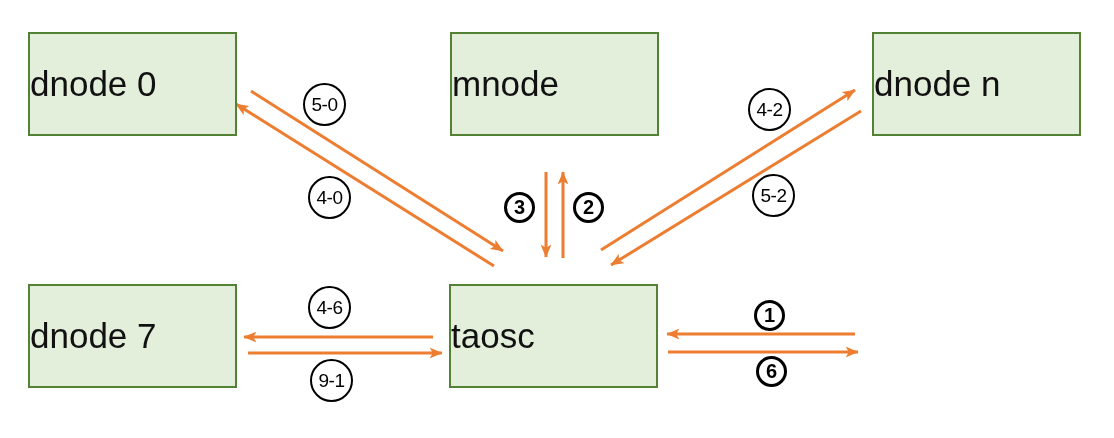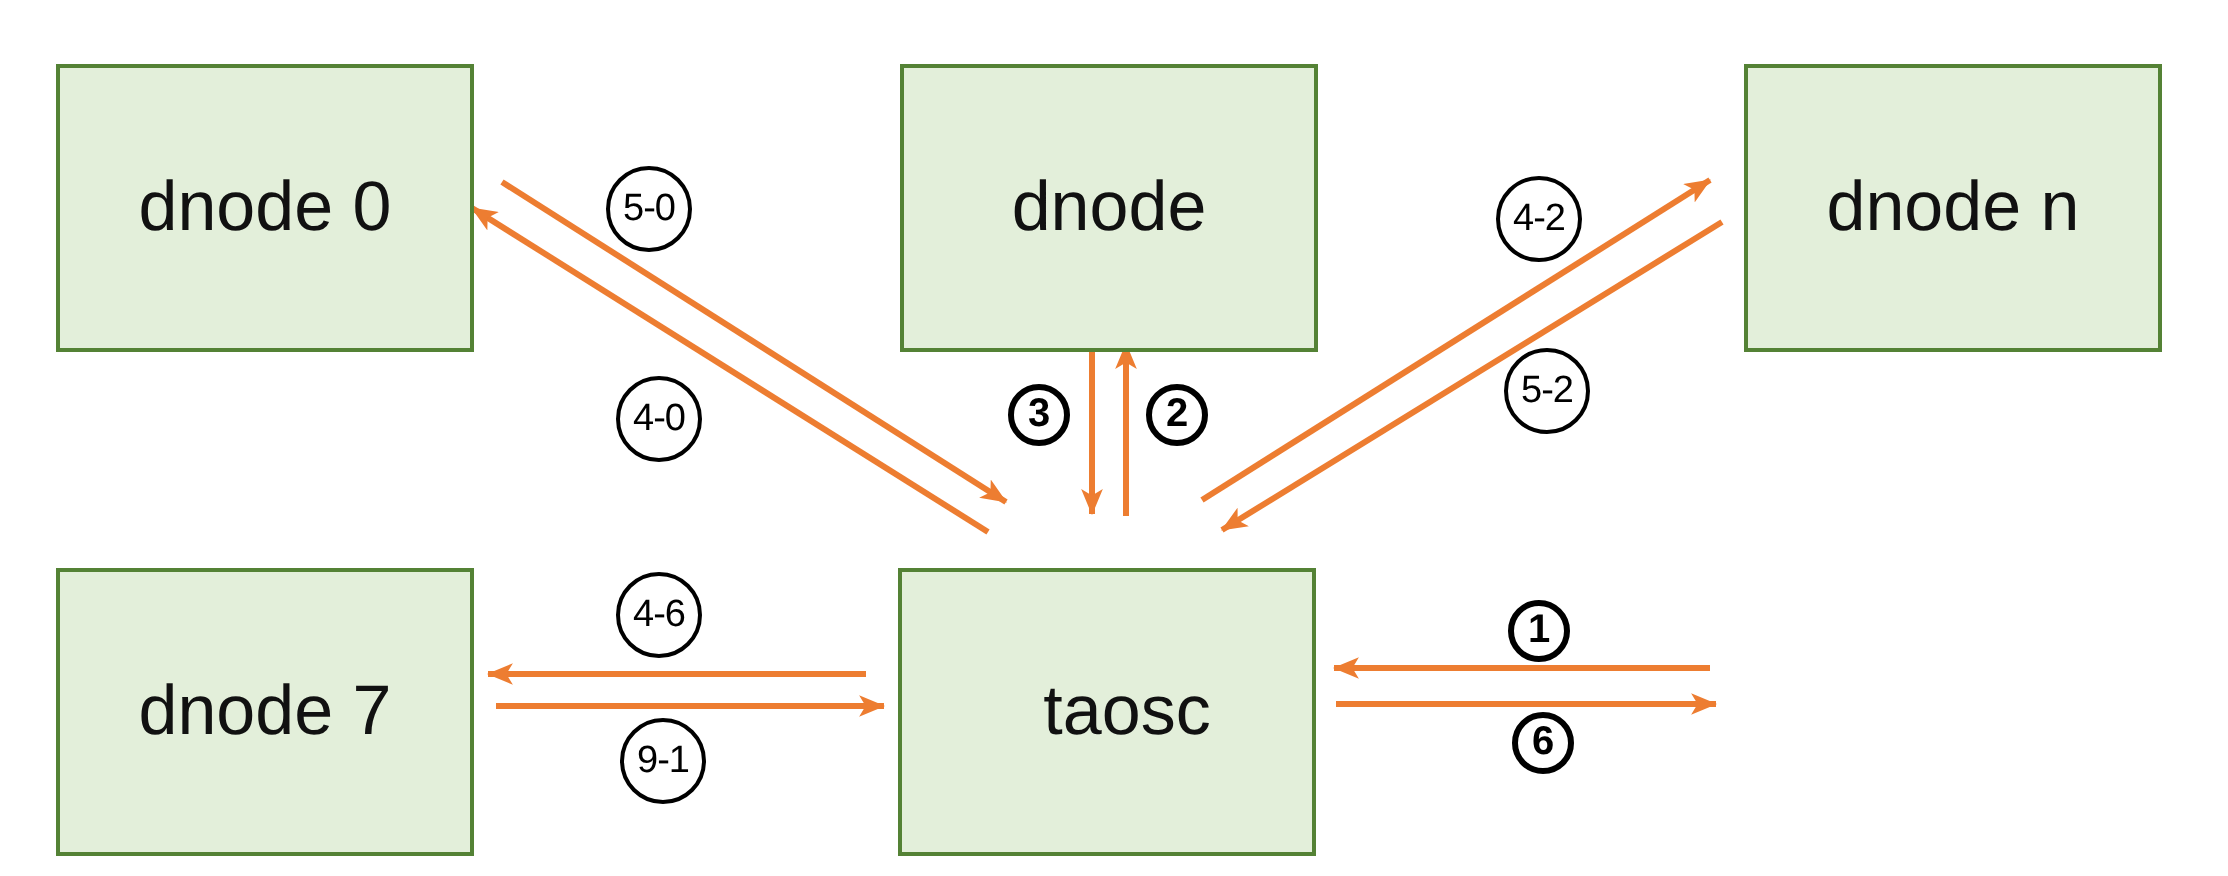--- a/index.html
+++ b/index.html
@@ -14,27 +14,27 @@
   .arrows { position: absolute; left: 0; top: 0; }
   .edge {
     stroke: var(--arrow, #ed7d31);
     stroke-width: 3;
     fill: none;
   }
   .ahp { fill: var(--arrow, #ed7d31); }
   .node {
     position: absolute;
     width: 209px;
-    height: 144px;
+    height: 104px;
     box-sizing: border-box;
     background: var(--box-fill, #e3efda);
     border: 2px solid var(--box-border, #548235);
     display: flex;
     align-items: center;
-    justify-content: center;
+    justify-content: flex-start;
   }
   .node-label {
     font-size: 35px;
     color: var(--text, #111111);
     letter-spacing: 0px;
     white-space: nowrap;
   }
   .lbl {
     position: absolute;
     box-sizing: border-box;
@@ -85,34 +85,34 @@
     <line class="edge" x1="248" y1="353" x2="442" y2="353" marker-end="url(#ah)"></line>
 
     <line class="edge" x1="855" y1="334" x2="667" y2="334" marker-end="url(#ah)"></line>
     <line class="edge" x1="668" y1="352" x2="858" y2="352" marker-end="url(#ah)"></line>
   </svg>
 
   <div class="node" style="left:28px;  top:32px;">
     <span class="node-label">dnode 0</span>
   </div>
   <div class="node" style="left:450px; top:32px;">
-    <span class="node-label">dnode</span>
+    <span class="node-label">mnode</span>
   </div>
   <div class="node" style="left:872px; top:32px;">
     <span class="node-label">dnode n</span>
   </div>
   <div class="node" style="left:28px;  top:284px;">
     <span class="node-label">dnode 7</span>
   </div>
-  <div class="node" style="left:449px; top:284px;padding-left:20px;">
+  <div class="node" style="left:449px; top:284px;">
     <span class="node-label">taosc</span>
   </div>
 
   <div class="lbl lbl-oval" style="left:303px; top:83px;">5-0</div>
-  <div class="lbl lbl-oval" style="left:308px; top:188px;text-align:right;">4-0</div>
+  <div class="lbl lbl-oval" style="left:308px; top:176px;text-align:right;">4-0</div>
   <div class="lbl lbl-oval" style="left:748px; top:88px;text-align:center;">4-2</div>
   <div class="lbl lbl-oval" style="left:752px; top:174px;text-align:center;">5-2</div>
   <div class="lbl lbl-oval" style="left:308px; top:286px;">4-6</div>
   <div class="lbl lbl-oval" style="left:310px; top:359px;">9-1</div>
 
   <div class="lbl lbl-digit" style="left:504px; top:192px;">3</div>
   <div class="lbl lbl-digit" style="left:573px; top:192px;">2</div>
   <div class="lbl lbl-digit" style="left:754px; top:300px;">1</div>
   <div class="lbl lbl-digit" style="left:756px; top:356px;">6</div>
 

